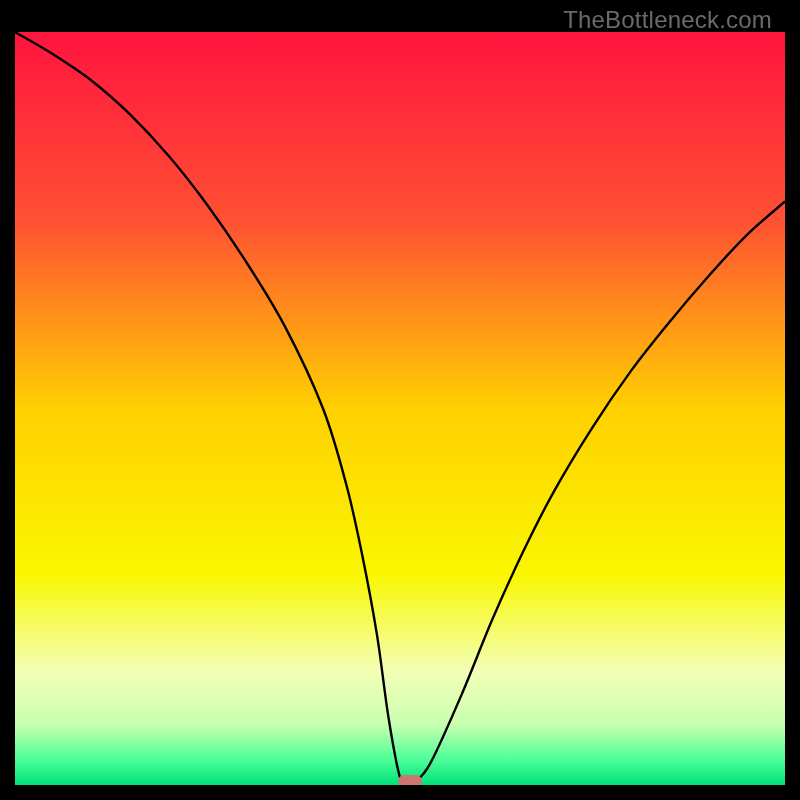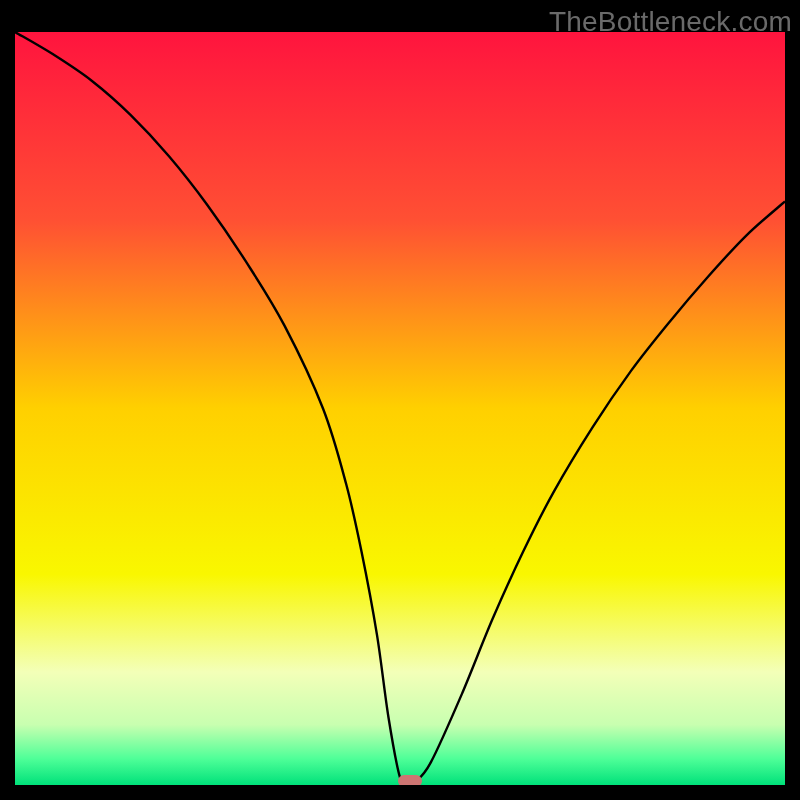--- a/index.html
+++ b/index.html
@@ -15,23 +15,23 @@
     position: absolute;
     left: 15px;
     top: 32px;
     width: 770px;
     height: 753px;
     overflow: hidden;
   }
   .watermark {
     position: absolute;
     top: 6px;
-    right: 8px;
+    right: 28px;
     color: #6a6a6a;
-    font-size: 28px;
+    font-size: 24px;
     font-weight: 500;
     letter-spacing: 0.2px;
   }
   .curve {
     position: absolute;
     left: 0;
     top: 0;
     width: 770px;
     height: 753px;
   }

